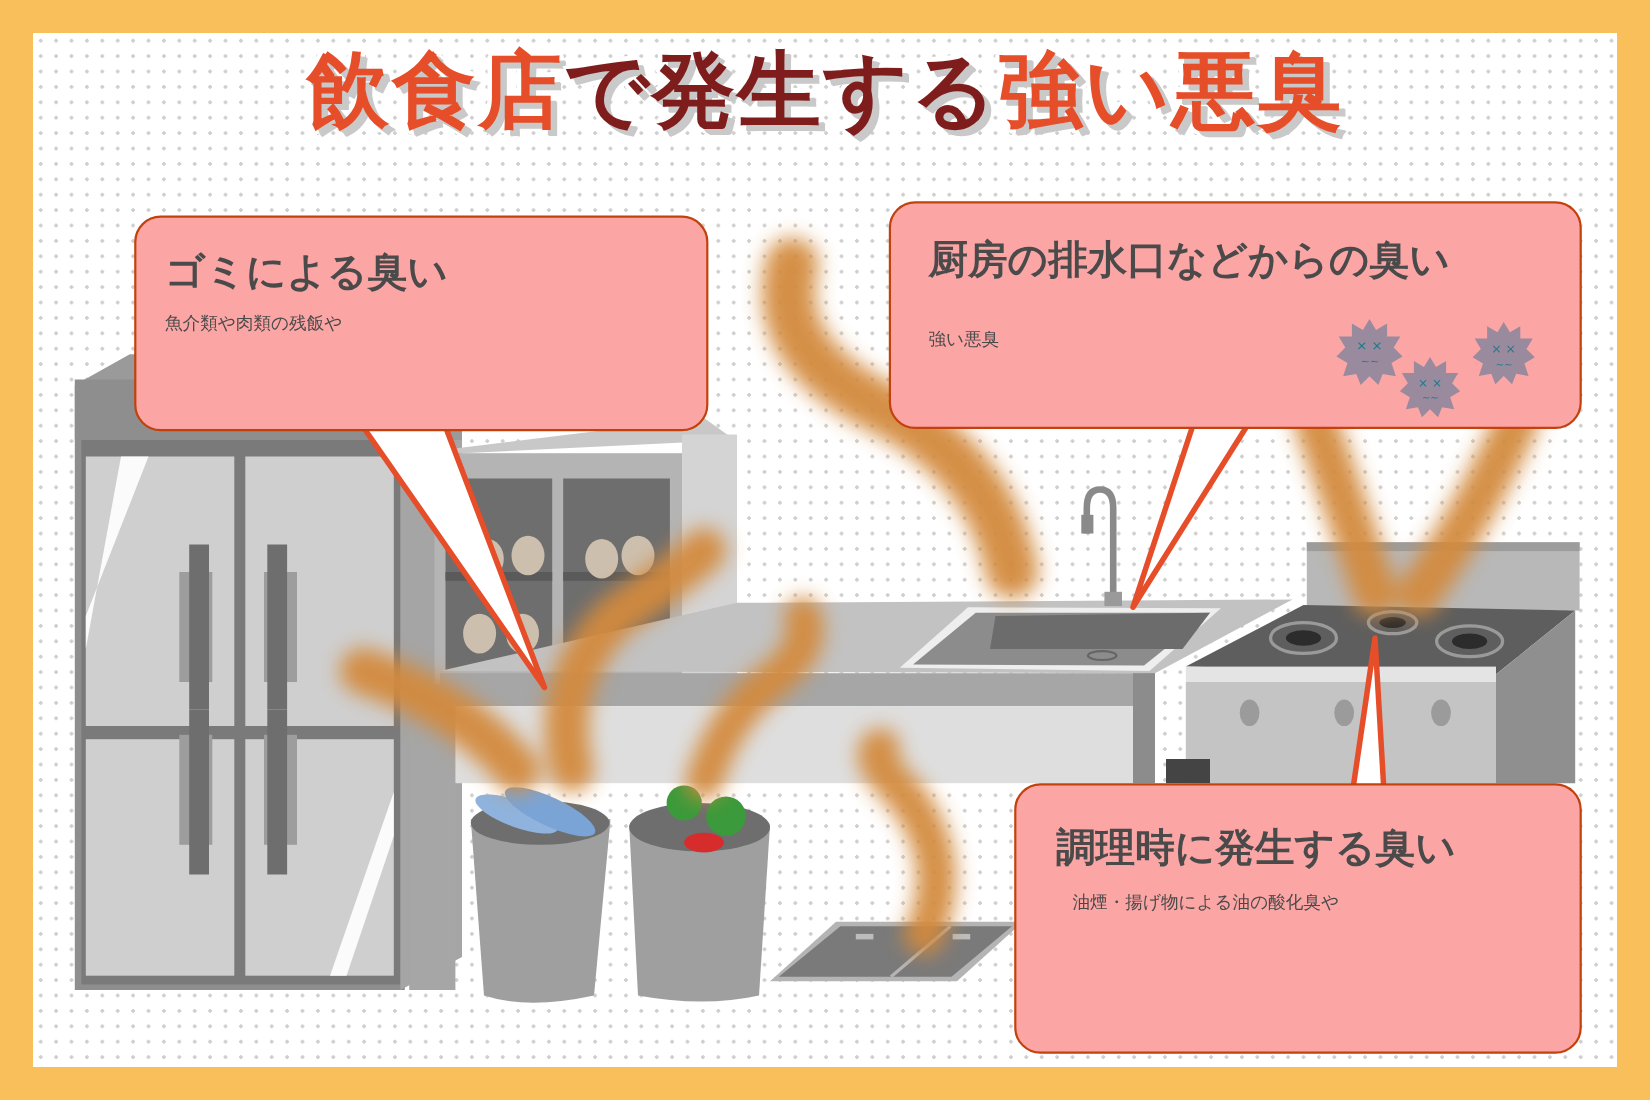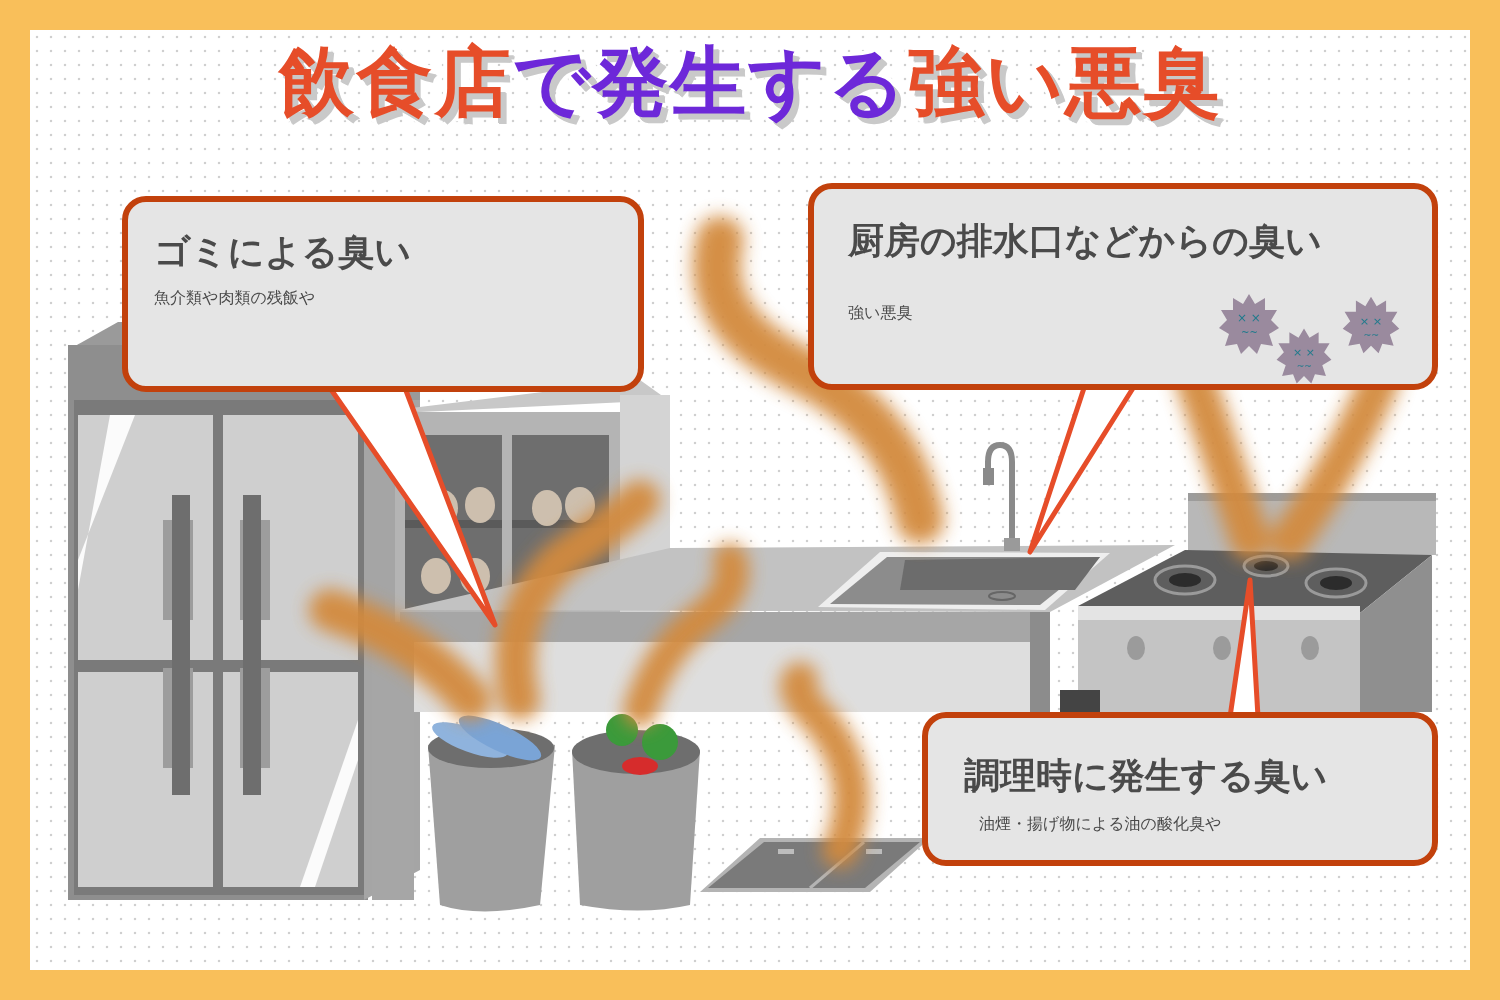--- a/index.html
+++ b/index.html
@@ -23,36 +23,36 @@
   }
   .title span {
     -webkit-text-stroke:0px;
     text-shadow:
       5px 5px 0 #c9c9c9, 6px 6px 0 #c9c9c9,
       -3px -3px 0 #fff, 3px -3px 0 #fff, -3px 3px 0 #fff, 3px 3px 0 #fff,
       0 -4px 0 #fff, 0 4px 0 #fff, -4px 0 0 #fff, 4px 0 0 #fff;
     text-align: right;
   }
   .t-red { color:#e64d29; }
-  .t-dark { color:#6d28d9; }
+  .t-dark { color:#7f1d1d; }
 
   .scene { position:absolute; left:0; top:0; width:1500px; height:1000px; }
 
   .bubble {
-    position:absolute; background:#e5e5e5; border:6px solid #c2410c; border-radius:24px;
+    position:absolute; background:#fca5a5; border:2px solid #c2410c; border-radius:24px;
     color:#4a4a4a;
   }
   .bubble h2 { font-weight:bold; font-size:36px; line-height:1.1; color:#4a4a4a; white-space:nowrap; }
   .bubble p { font-size:16px; line-height:1.55; white-space:nowrap; color:#4a4a4a; }
 
   #b1 { left:122px; top:196px; width:522px; height:196px; padding:30px 26px; }
   #b1 p { margin-top:14px; }
   #b2 { left:808px; top:183px; width:630px; height:207px; padding:32px 34px; }
   #b2 p { margin-top:16px; }
-  #b3 { left:922px; top:712px; width:516px; height:154px; padding:38px 36px; }
+  #b3 { left:922px; top:712px; width:516px; height:246px; padding:38px 36px; }
   #b3 p { margin-top:16px;margin-left:15px; }
 
   .germ { position:absolute; }
 </style>
 </head>
 <body>
 
 <div class="panel"></div>
 
 <svg class="scene" viewBox="0 0 1500 1000" width="1500" height="1000">

